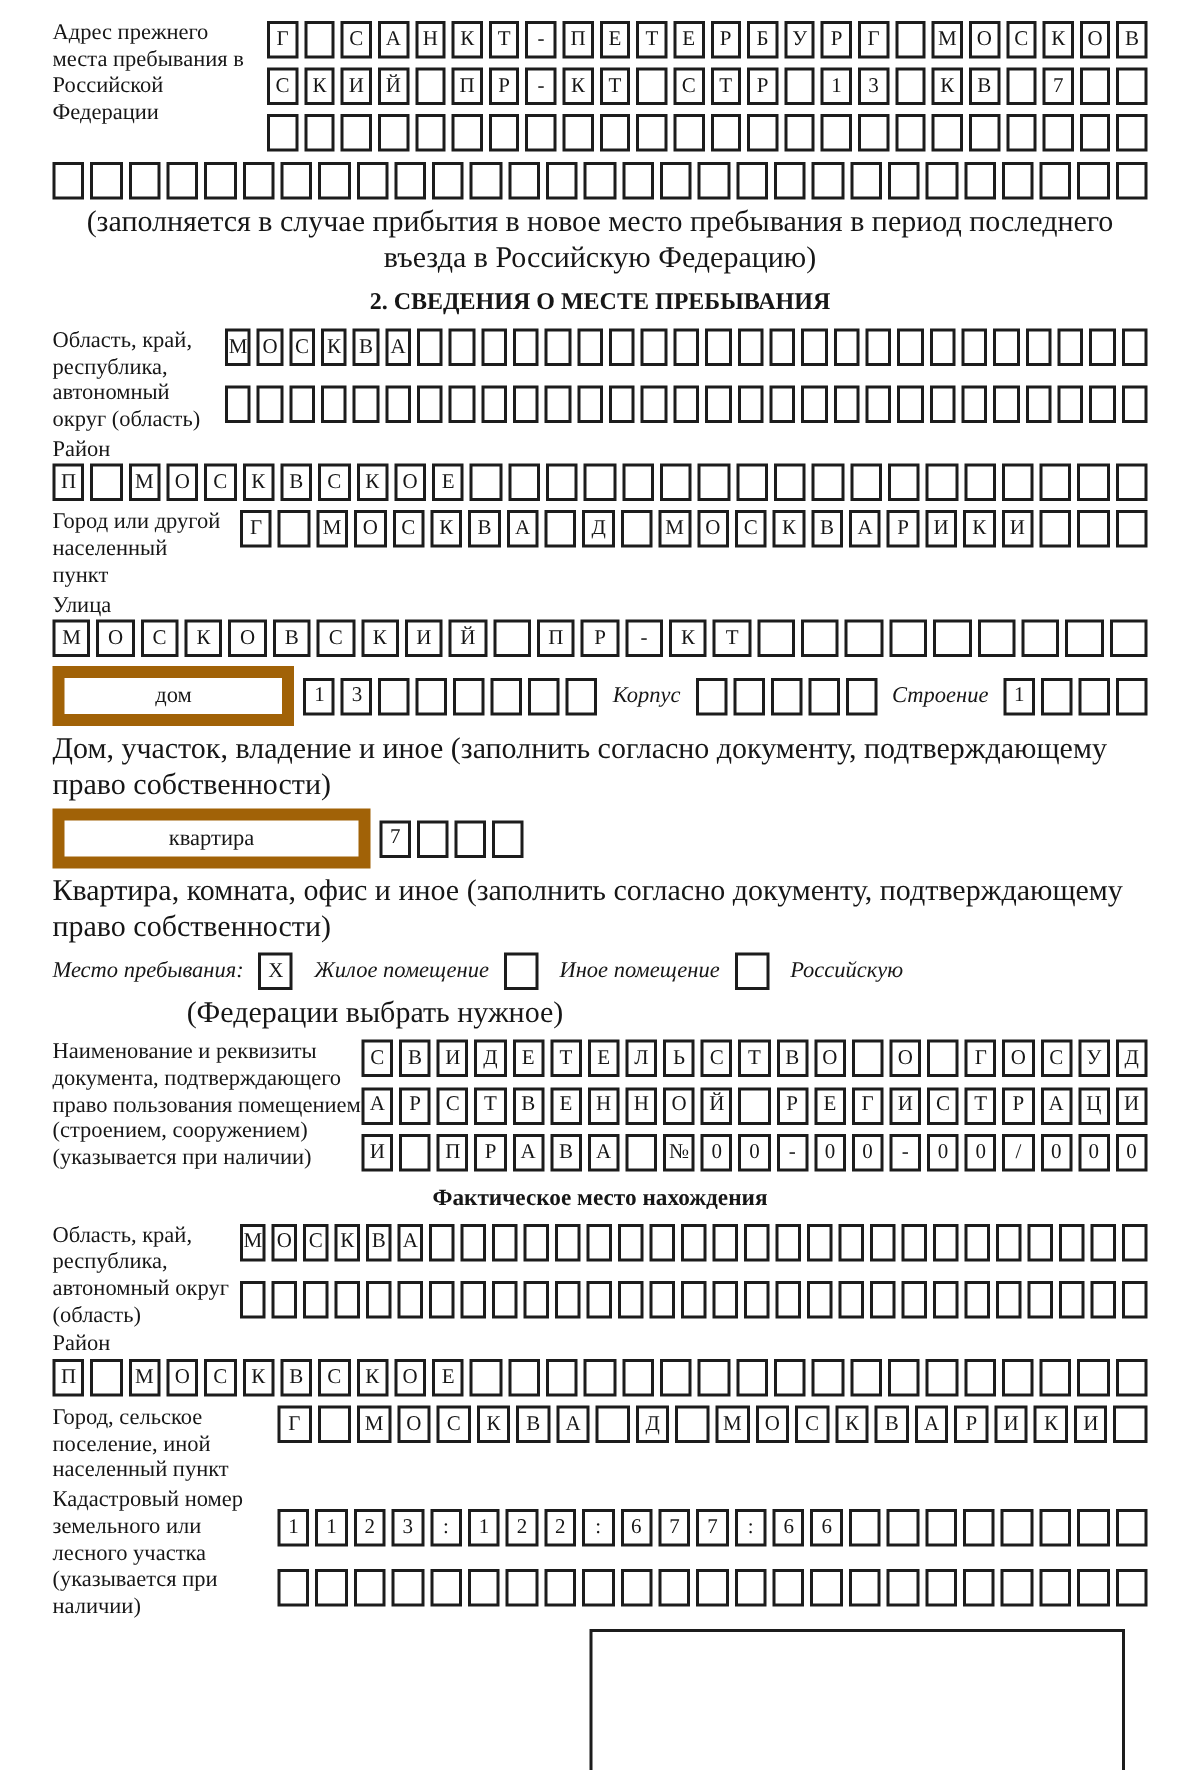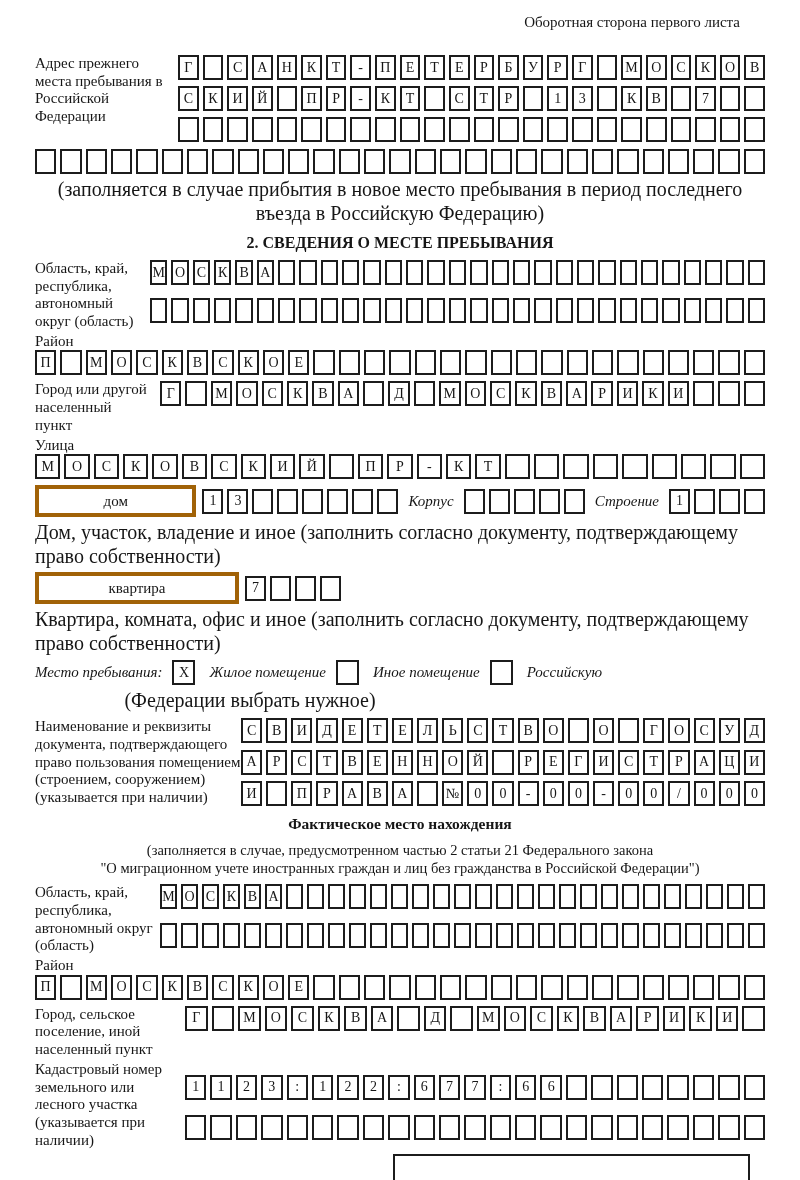--- a/index.html
+++ b/index.html
@@ -16,21 +16,21 @@
   .cell{flex:1 1 0;height:21px;border:2px solid #1c1c1c;display:flex;
         align-items:center;justify-content:center;font-size:14px;background:#fff;}
   .cells.fixed{flex:0 0 auto;}
   .cells.fixed .cell{flex:0 0 17px;}
   .fullrow{margin:7px 0 3px 0;flex:none;}
   .note{font-size:20px;line-height:1.2;}
   .center{text-align:center;}
   .sec-title{font-weight:bold;font-size:16px;text-align:center;margin:9px 0 8px 0;}
   .padcells{padding-left:10px;}
   .inlinerow{display:flex;align-items:center;gap:6px;margin-bottom:3px;}
-  .widebox{border:4px solid #a16207;height:24px;display:flex;align-items:center;
+  .widebox{border:8px solid #a16207;height:24px;display:flex;align-items:center;
            justify-content:center;font-size:15px;background:#fff;}
   .wb-dom{width:160px;} .wb-kv{width:196px;}
   .inl-lbl{font-size:15px;padding:0 4px;font-style:italic;}
   .cb{width:19px;height:21px;border:2px solid #1c1c1c;display:flex;align-items:center;
       justify-content:center;font-size:14px;background:#fff;}
   .opt{display:flex;align-items:center;gap:10px;}
   .staynote{width:430px;text-align:center;margin:2px 0 6px 0;}
   .fact-title{font-weight:bold;font-size:15.5px;text-align:center;margin:8px 0 8px 0;}
   .fact-note{text-align:center;font-size:14.5px;line-height:1.3;margin-bottom:6px;}
   .kad-cells{margin-top:14px;}
@@ -38,21 +38,20 @@
          margin-top:4px;background:#fff;}
   .stampnote{margin-left:335px;width:400px;text-align:center;font-size:14.5px;
              line-height:1.25;margin-top:6px;}
   .mb2{margin-bottom:2px;} .mb6{margin-bottom:6px;flex-direction:column;}
 </style>
 </head>
 <body>
 
 <div class="page">
 
-  <div class="hdr-right">Оборотная сторона первого листа</div>
 
   <div class="frow">
     <div class="lbl w143">Адрес прежнего места пребывания в Российской Федерации</div>
     <div class="cellstack">
       <div class="cells">
           <div class="cell">Г</div>
           <div class="cell"></div>
           <div class="cell">С</div>
           <div class="cell">А</div>
           <div class="cell">Н</div>
@@ -456,24 +455,20 @@
           <div class="cell">0</div>
           <div class="cell">/</div>
           <div class="cell">0</div>
           <div class="cell">0</div>
           <div class="cell">0</div>
         </div>
     </div>
   </div>
 
   <div class="fact-title">Фактическое место нахождения</div>
-  <div class="fact-note">
-    <span>(заполняется в случае, предусмотренном частью 2 статьи 21 Федерального закона</span><br>
-    <span>"О миграционном учете иностранных граждан и лиц без гражданства в Российской Федерации")</span>
-  </div>
 
   <div class="frow mb2">
     <div class="lbl w125">Область, край, республика, автономный округ (область)</div>
     <div class="cellstack">
       <div class="cells">
           <div class="cell">М</div>
           <div class="cell">О</div>
           <div class="cell">С</div>
           <div class="cell">К</div>
           <div class="cell">В</div>

